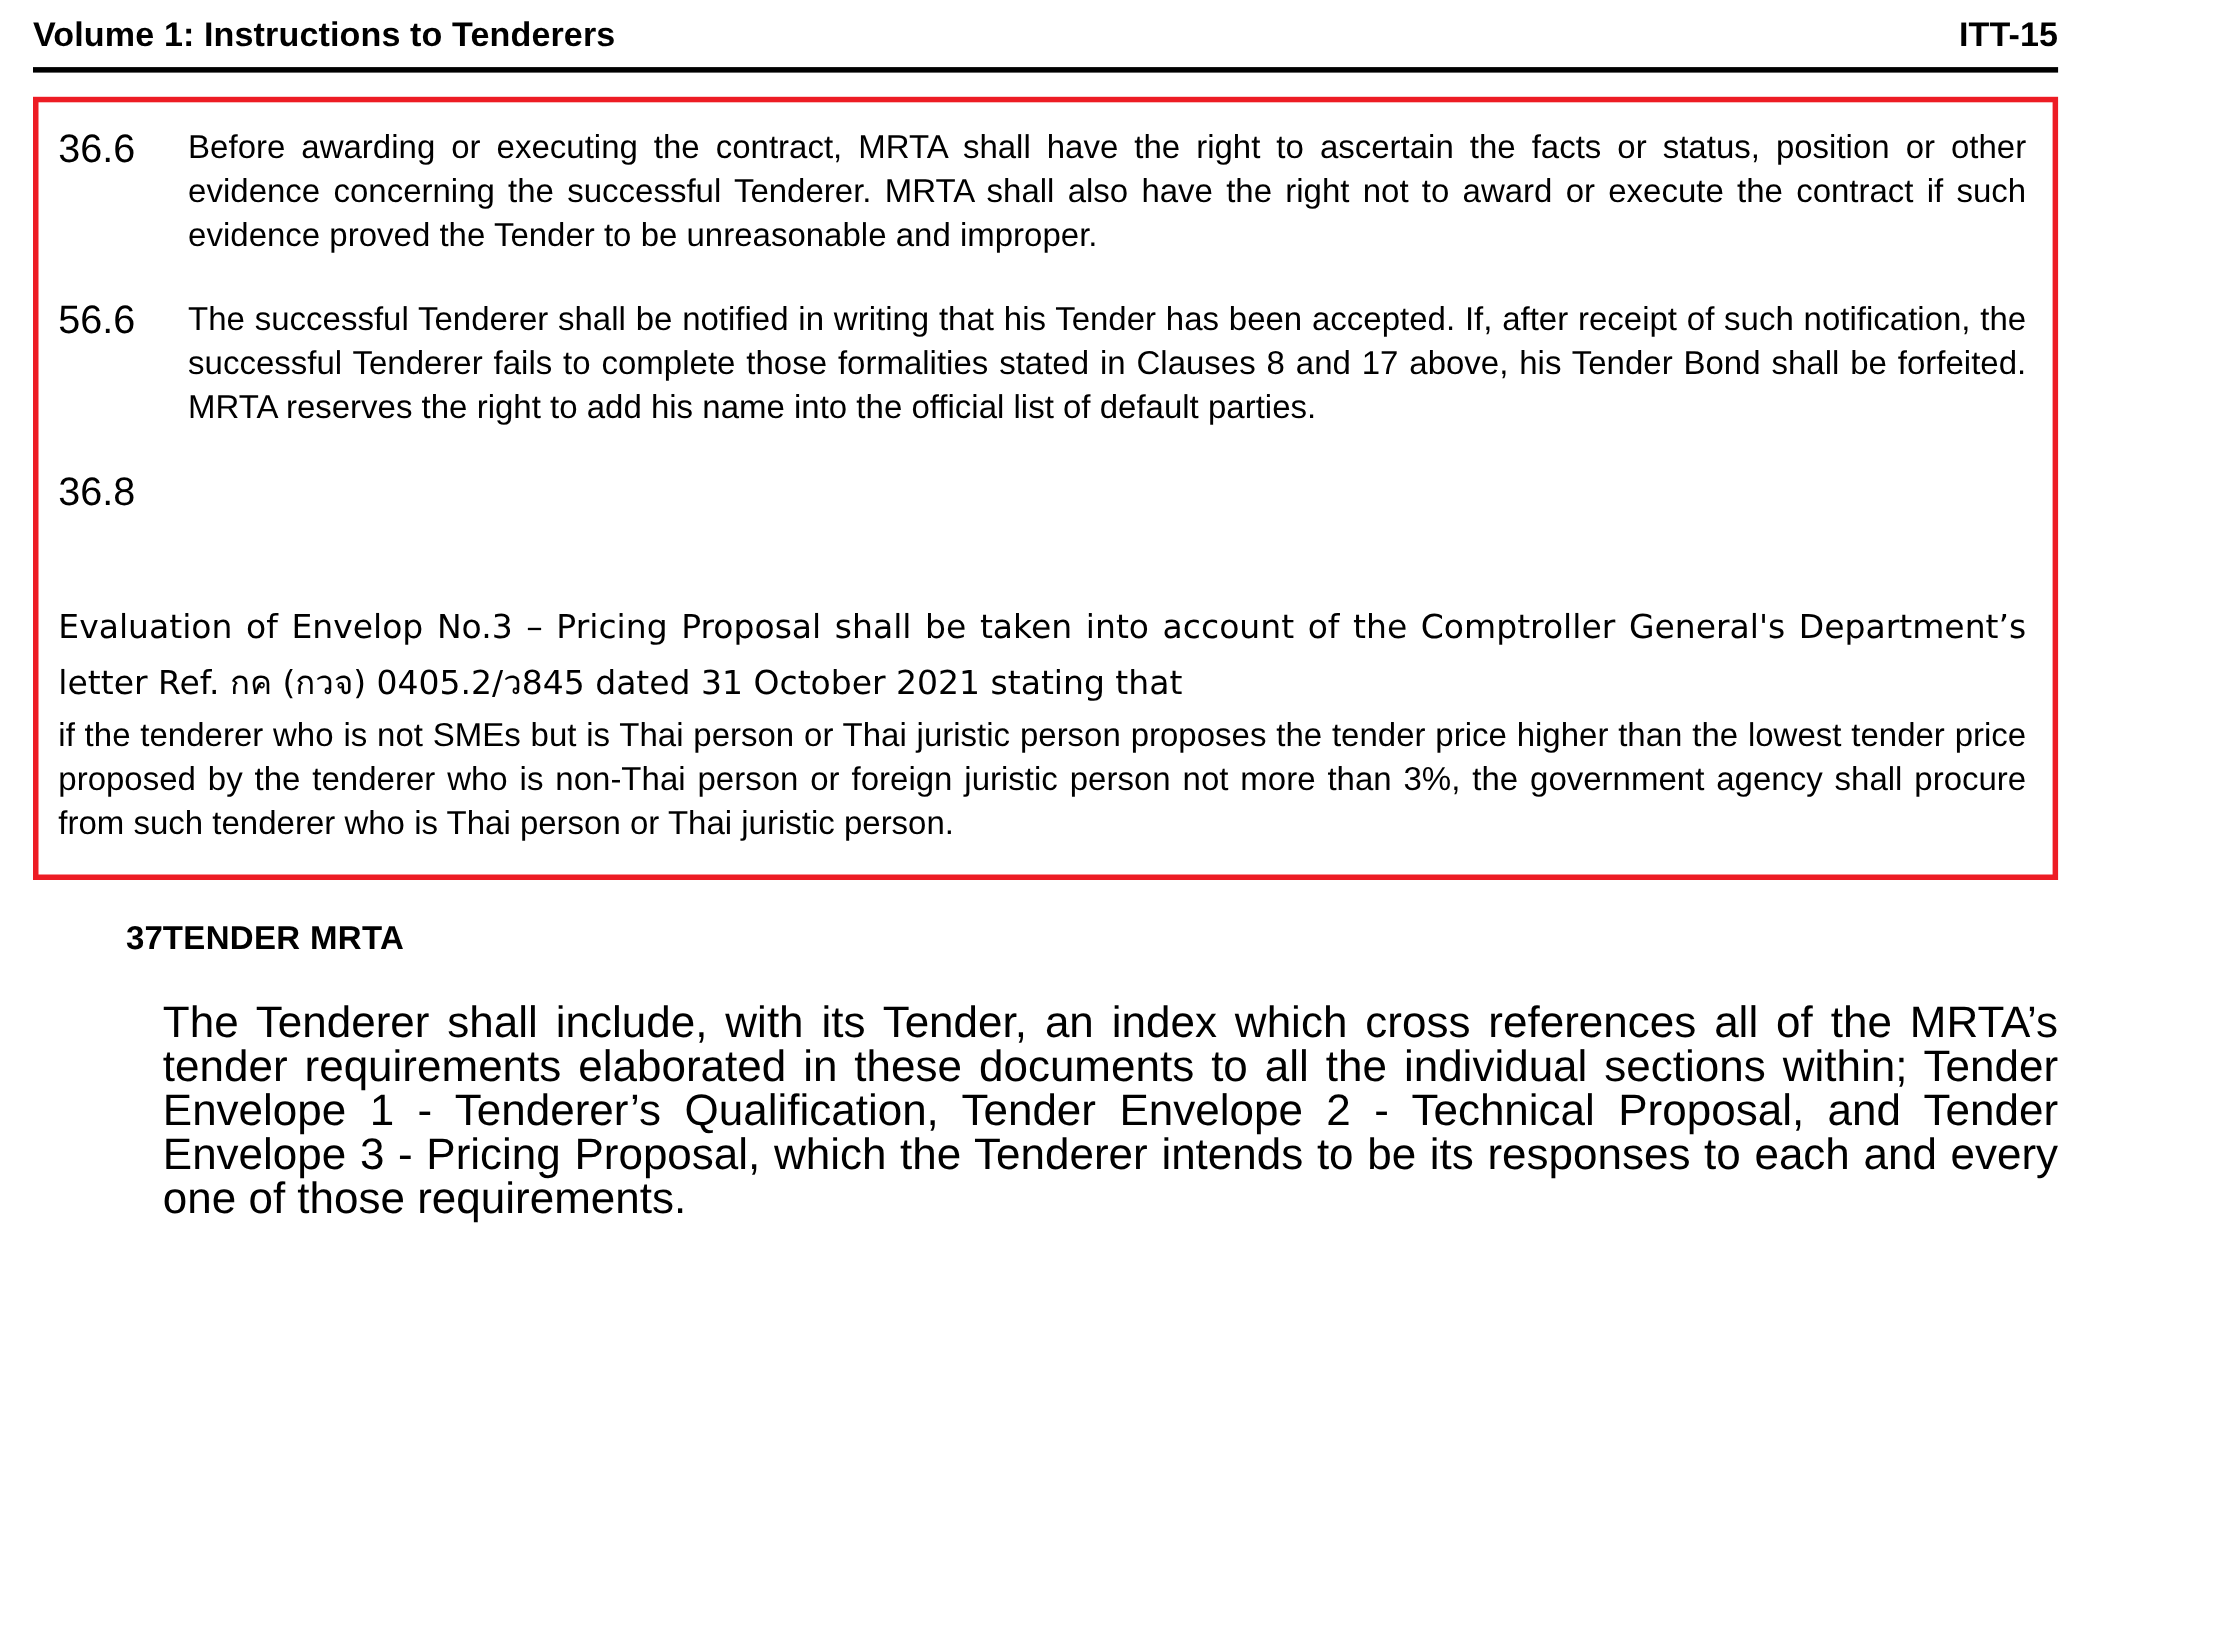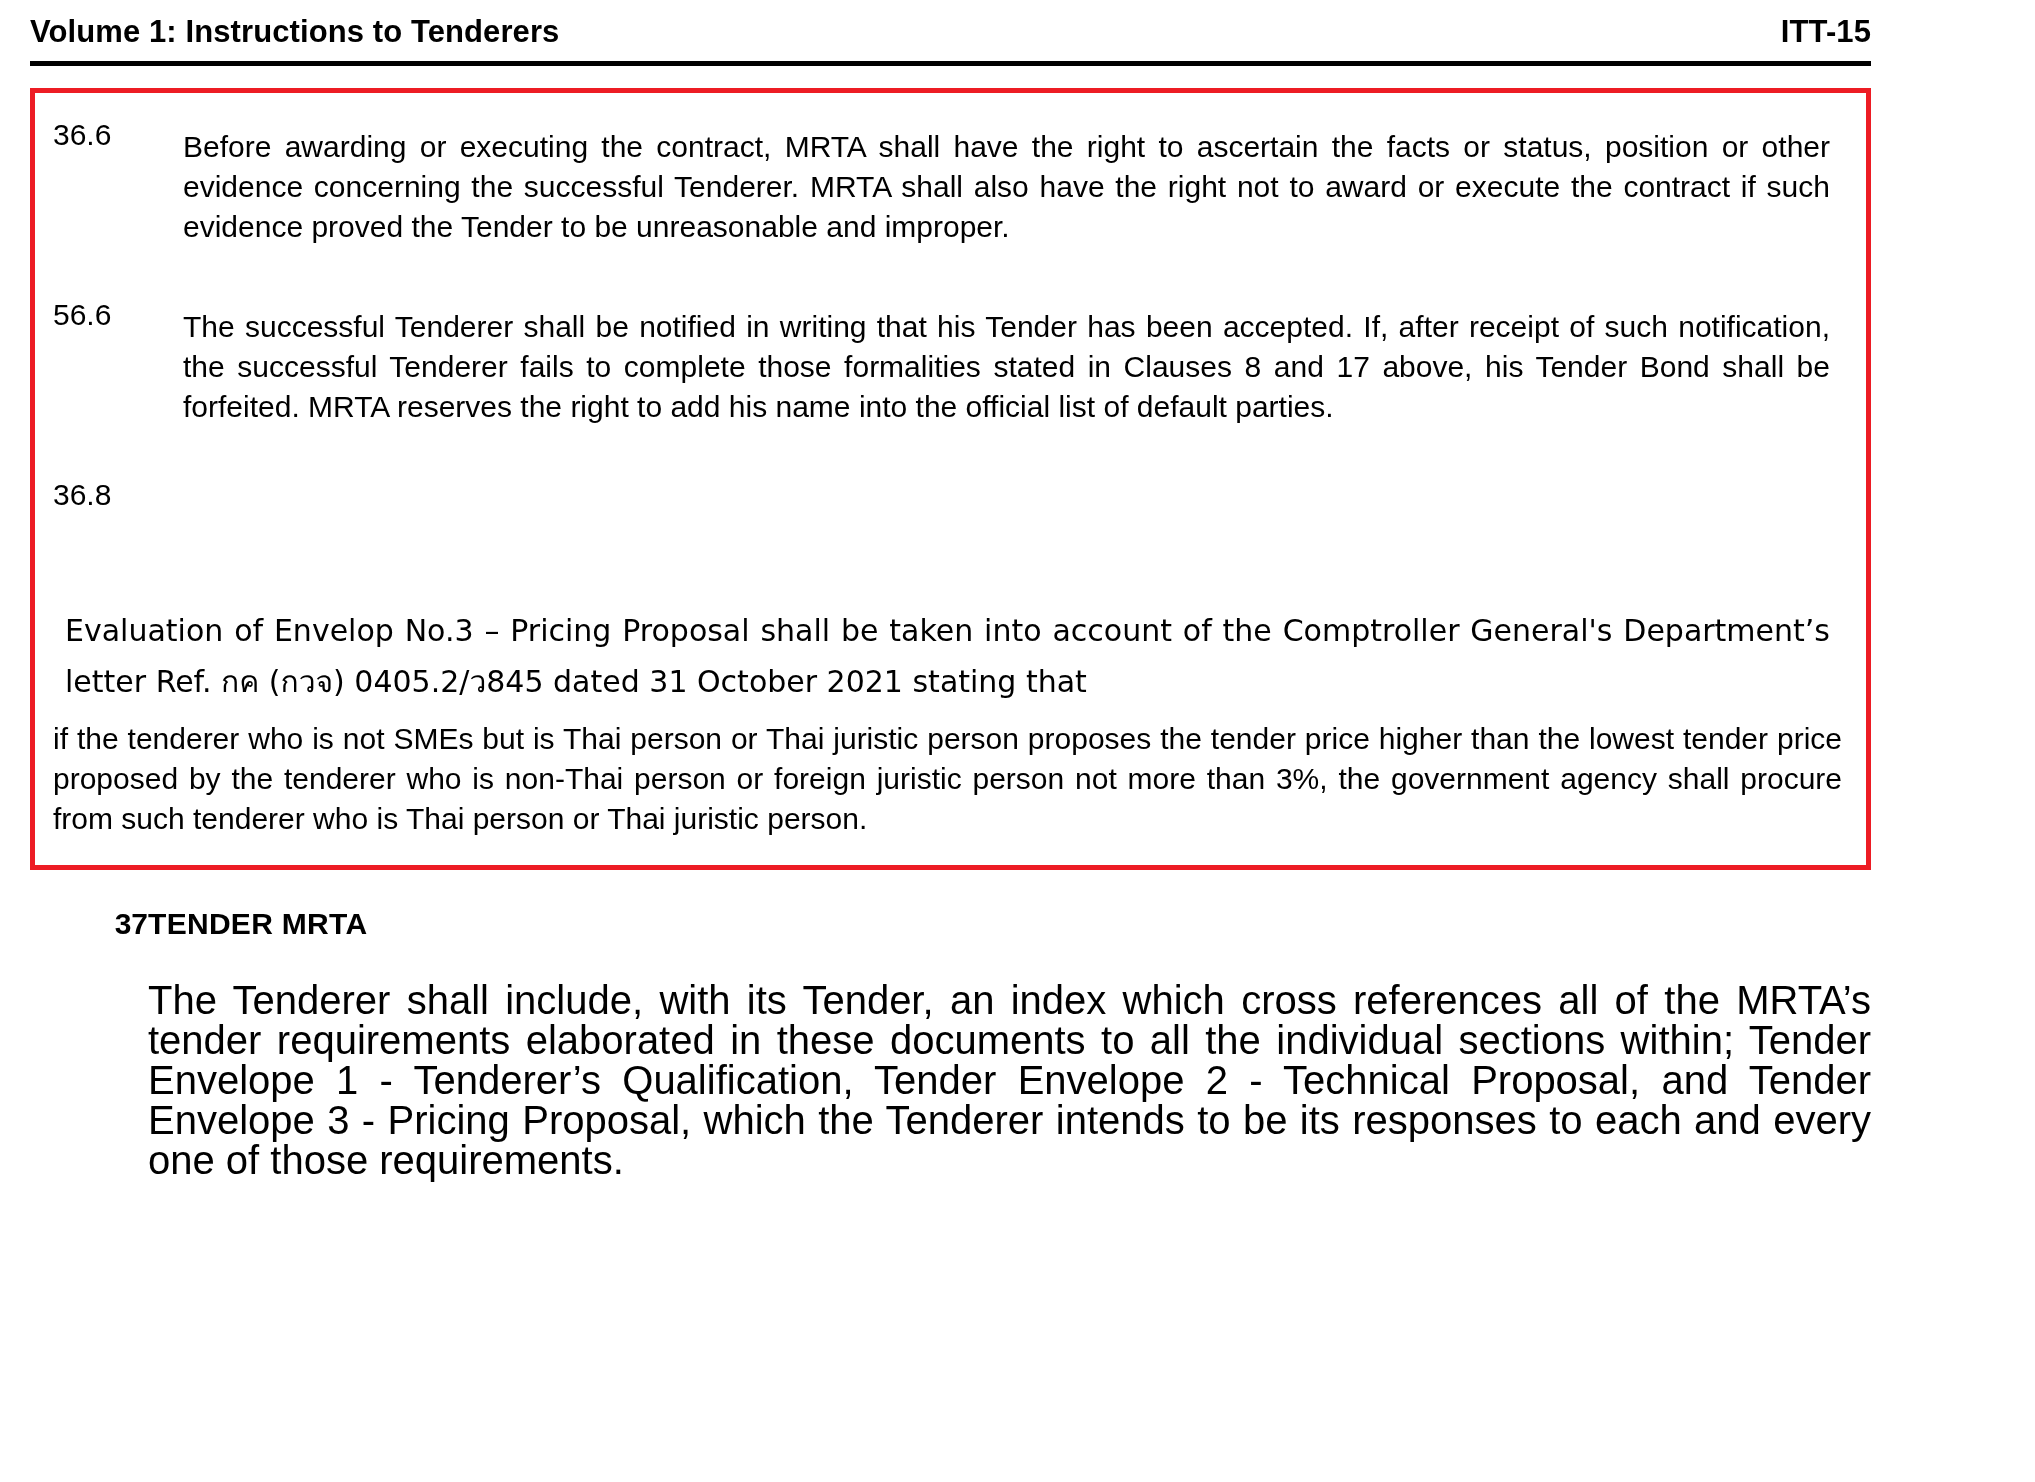--- a/index.html
+++ b/index.html
@@ -53,34 +53,34 @@
   
   .clause {
     display: flex;
     align-items: flex-start;
     margin-bottom: 36px;
   }
   .clause:last-child { margin-bottom: 0; flex-direction: column; }
 
   .clause-number {
     flex: 0 0 118px;
-    font-size: 30px;
+    font-size: 36px;
     line-height: 40px;
     white-space: nowrap;
   }
   .clause-body {
     flex: 1 1 auto;
     font-size: 30px;
     line-height: 40px;
     text-align: justify;
     text-justify: inter-word;
     hyphens: none;
   }
   .clause-body p {
-    margin: 12px;
+    margin: 0;
   }
   
   .clause-body.loose {
     line-height: 51px;
   }
   .clause-body.loose .tail {
     line-height: 40px;
     display: block;
     margin-top: 2px;
   }

